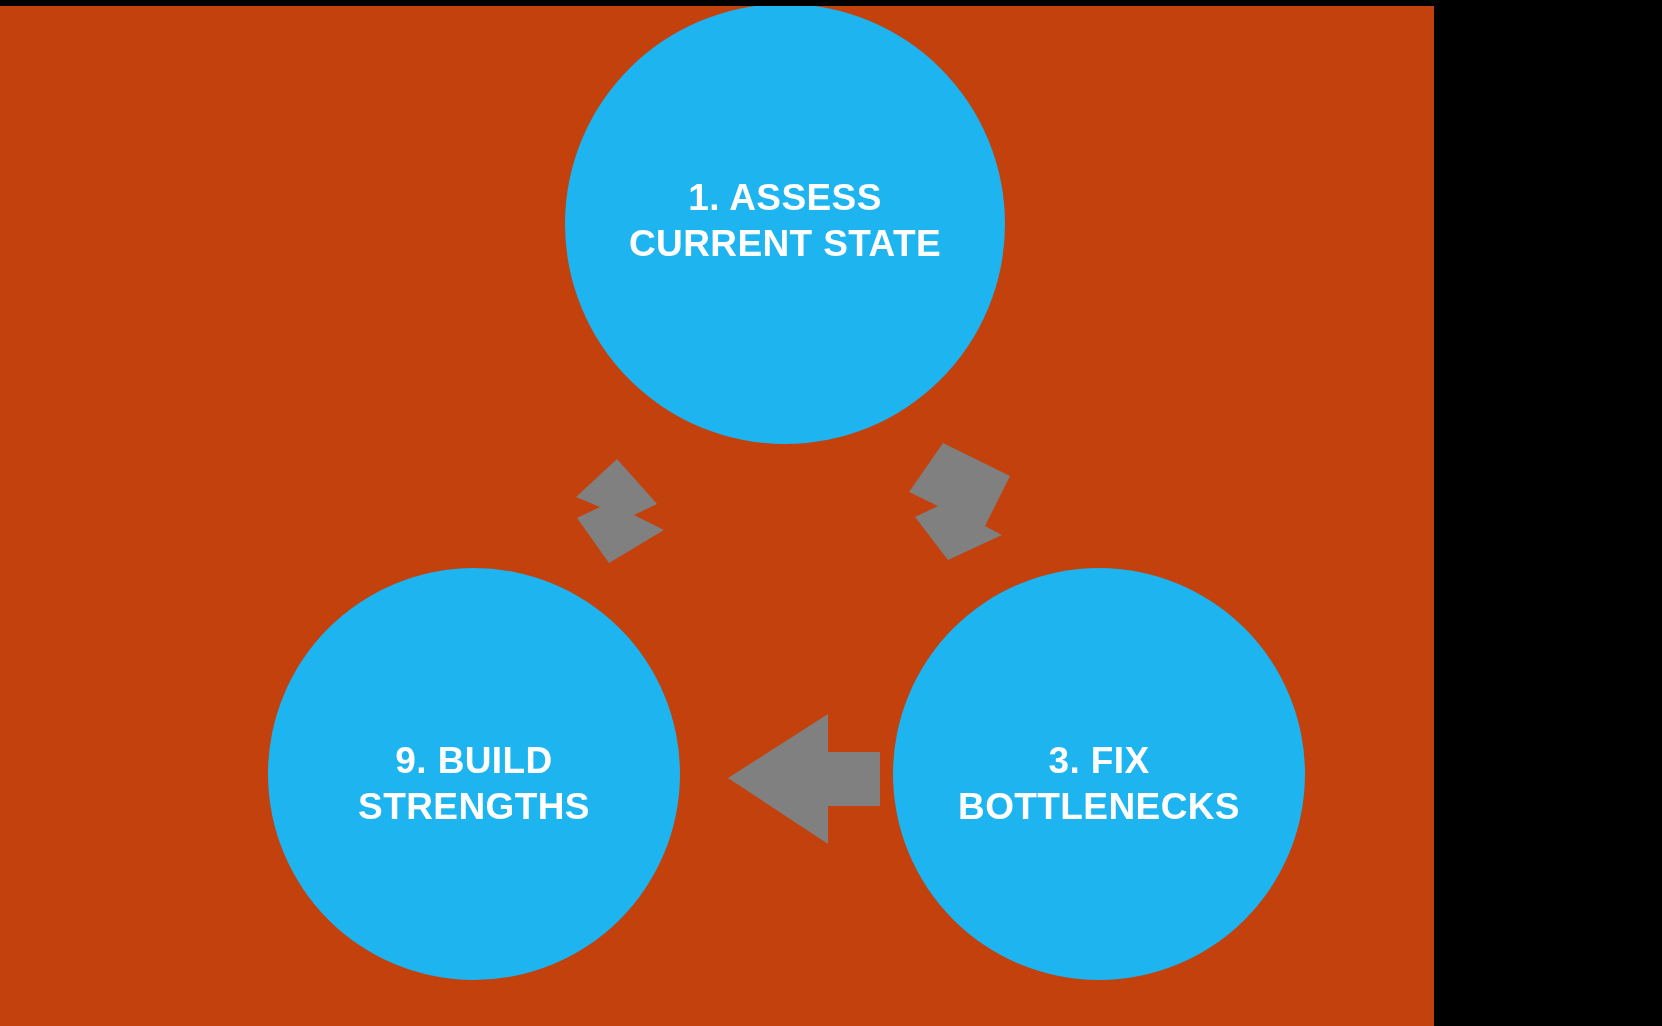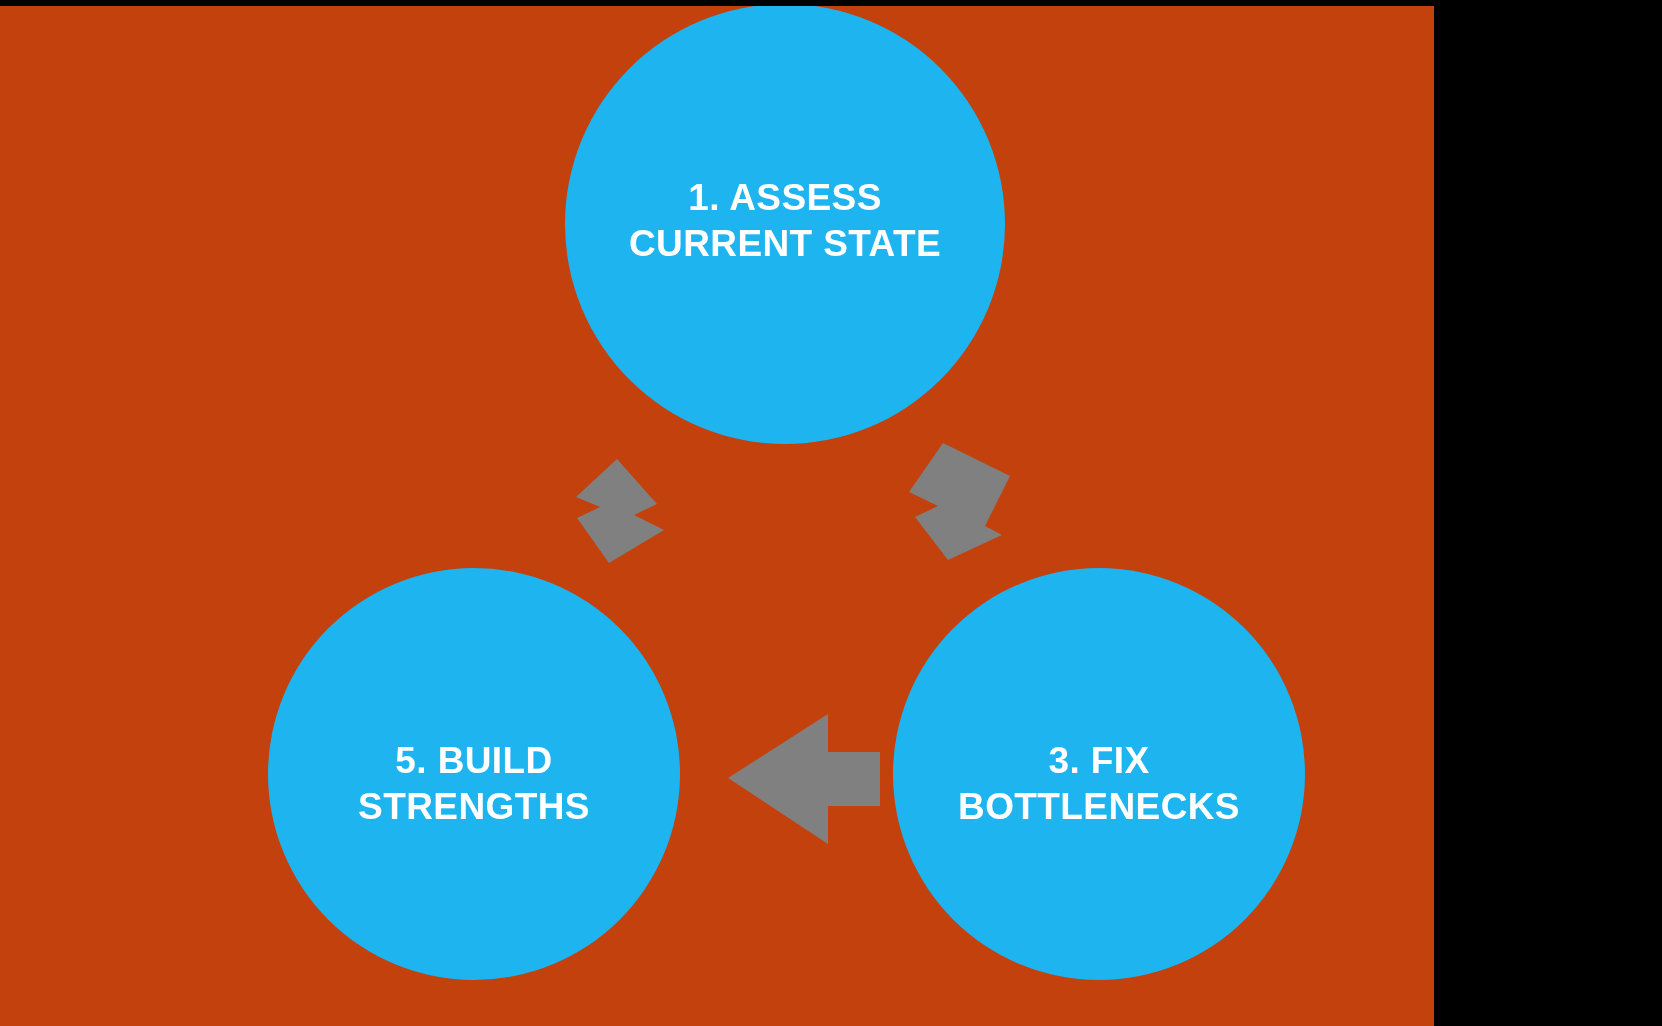--- a/index.html
+++ b/index.html
@@ -94,17 +94,17 @@
     <div class="node-label">1. ASSESS
 CURRENT STATE</div>
   </div>
 
   <div class="node" id="node-2">
     <div class="node-label">3. FIX
 BOTTLENECKS</div>
   </div>
 
   <div class="node" id="node-3">
-    <div class="node-label">5. BUILD
+    <div class="node-label">9. BUILD
 STRENGTHS</div>
   </div>
 
 </div>
 
 </body></html>

